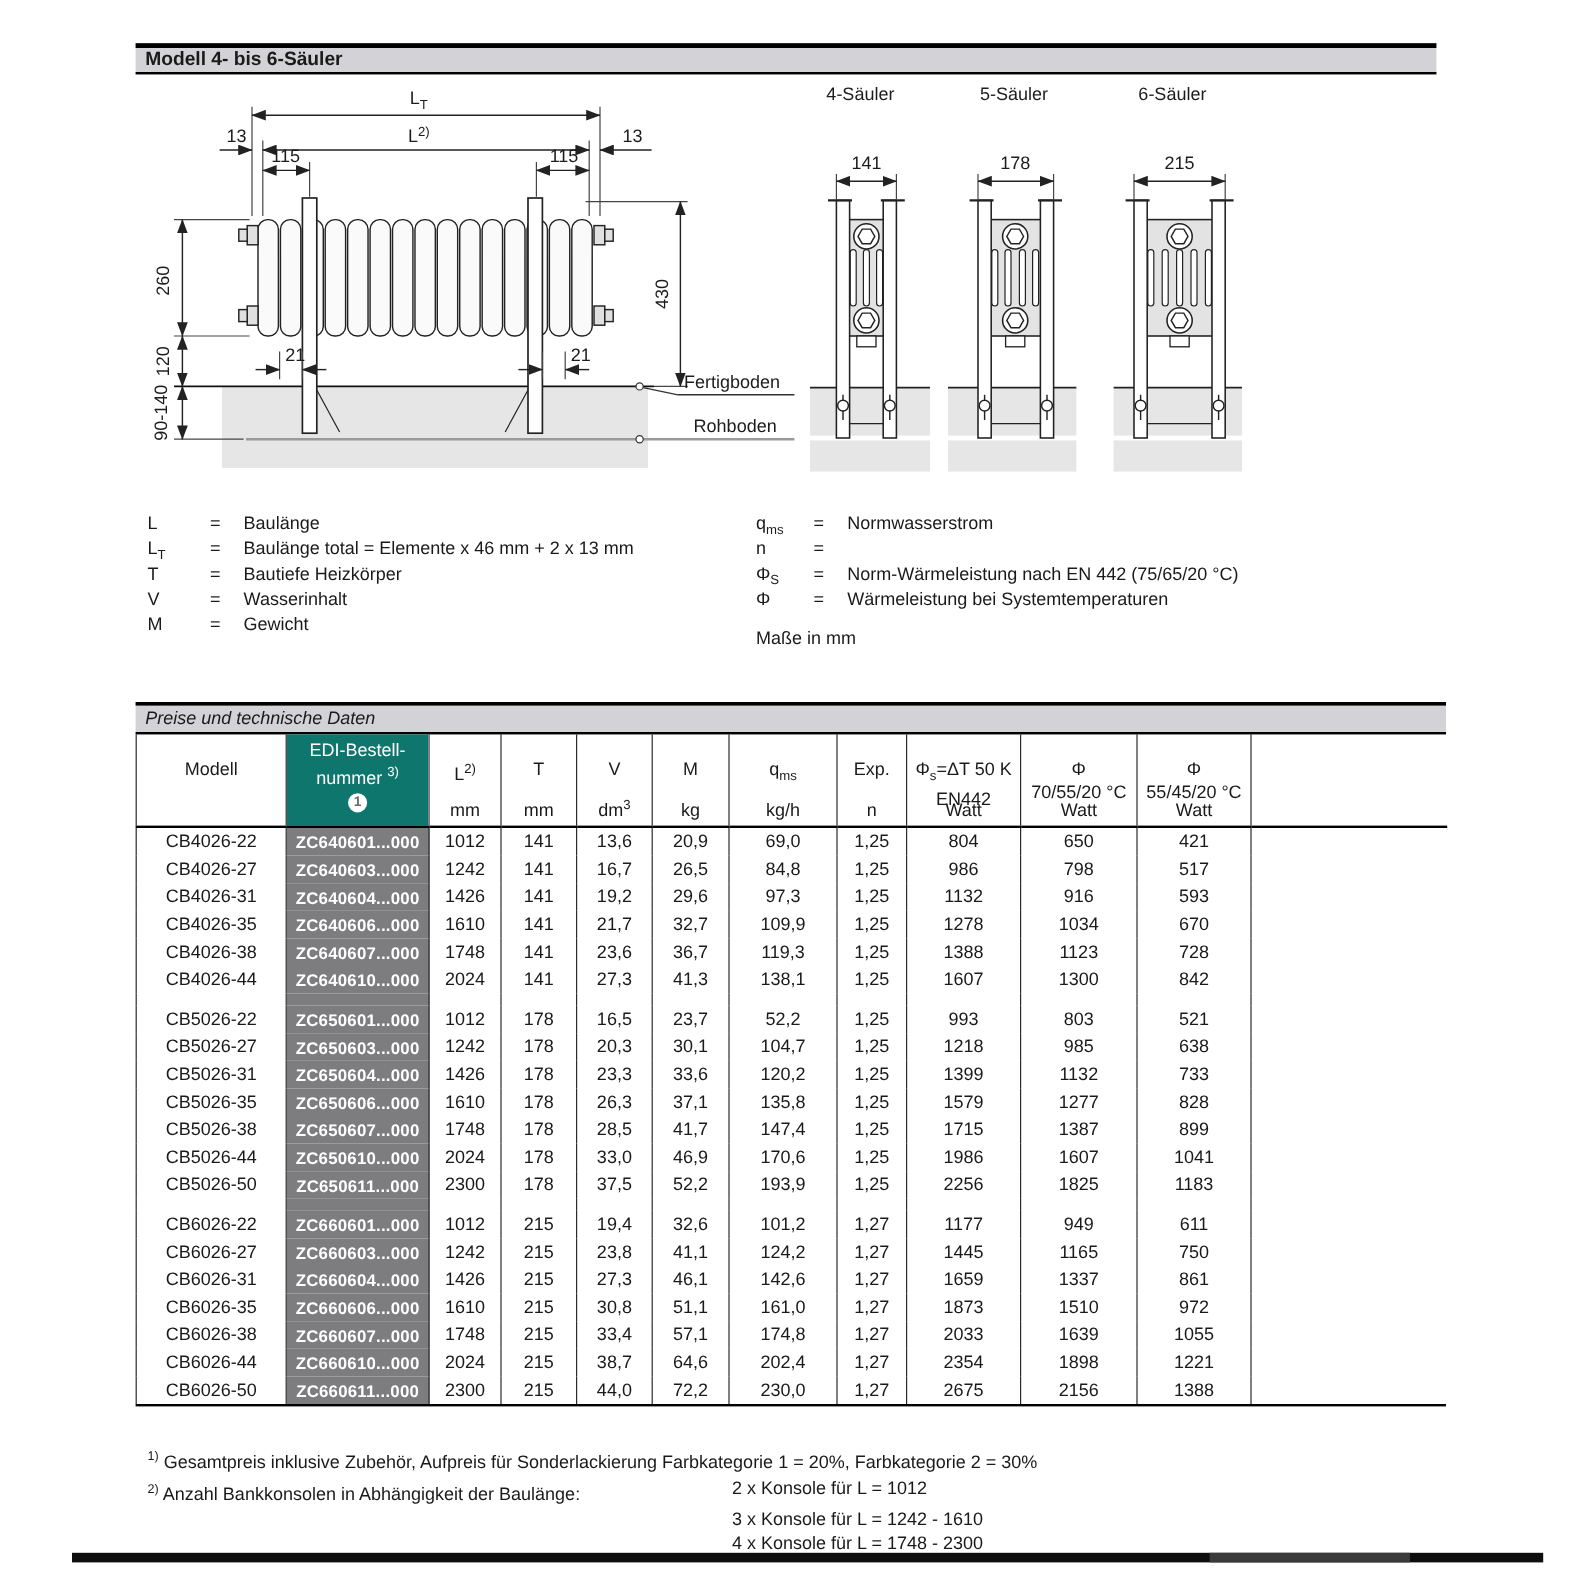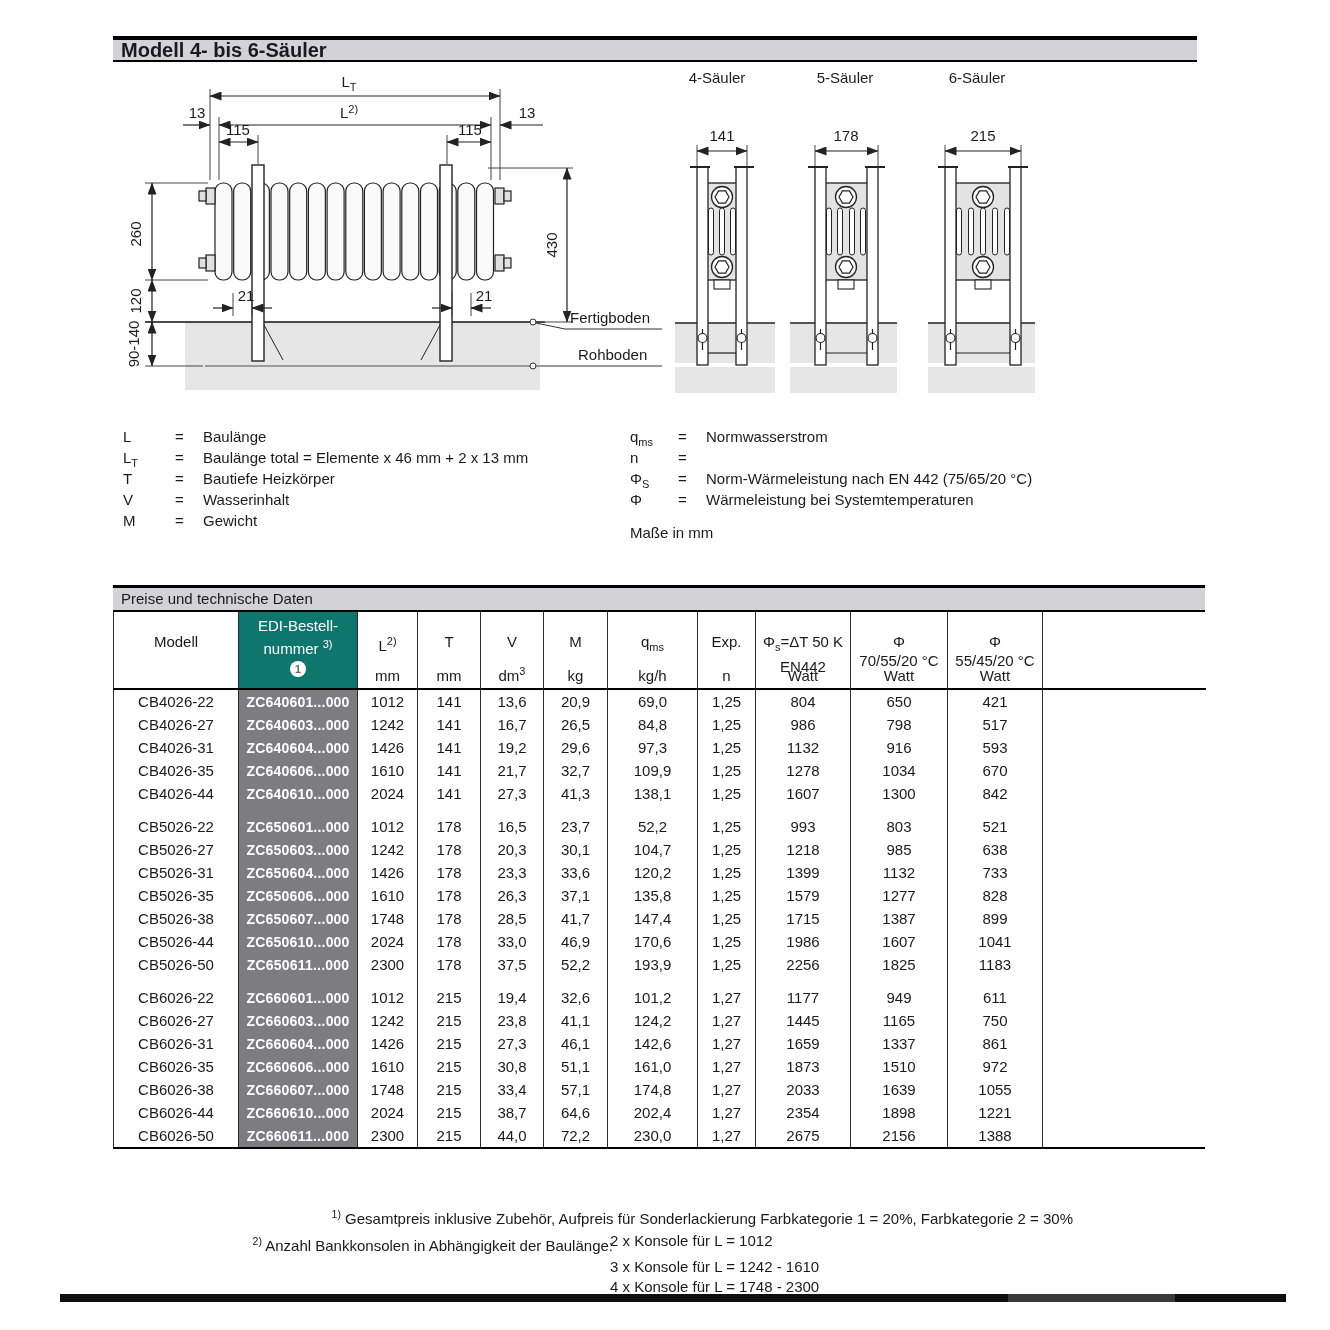--- a/index.html
+++ b/index.html
@@ -4,36 +4,36 @@
 <style>
   html,body { margin:0; padding:0; background:#ffffff; }
   #page {
     position:relative; width:1330px; height:1330px; background:#ffffff;
     font-family:"Liberation Sans", sans-serif; color:#1a1a1a; overflow:hidden;
   }
   
   .title-bar {
     position:absolute; left:113px; top:36px; width:1076px; height:20px;
     background:#d3d3d7; border-top:4px solid #000; border-bottom:2px solid #000;
-    font-weight:bold; font-size:20px; line-height:20px; padding-left:8px;
+    font-weight:bold; font-size:16px; line-height:20px; padding-left:8px;
   }
   
   svg text { font-family:"Liberation Sans", sans-serif; font-size:15px; fill:#1c1c1c; }
   .drawing-svg { position:absolute; }
   
   .legend-row { position:absolute; display:grid; font-size:15px; line-height:21px; }
   .legend-left { grid-template-columns:52px 28px auto; width:500px; }
   .legend-right { grid-template-columns:48px 28px auto; width:580px; }
   .legend-row sub, .legend-row .lsub { font-size:11px; }
   .units-note { position:absolute; left:630px; top:524px; font-size:15px; }
   
   .table-wrap { position:absolute; left:113px; top:585px; width:1092px; border-bottom:2px solid #000; }
   .table-title {
     height:22px; background:#d3d3d7; border-top:3px solid #000; border-bottom:2px solid #000;
-    font-size:15px; line-height:22px; padding-left:8px;
+    font-size:15px; line-height:22px; padding-left:8px;font-style:italic;
   }
   table.data { border-collapse:collapse; table-layout:fixed; width:1092px; font-size:15px; }
   table.data th, table.data td { padding:0; margin:0; }
   table.data th { border-left:1.5px solid #2b2b2b; border-bottom:2.5px solid #000;
     height:76px; vertical-align:top; font-weight:normal; position:relative; font-size:15px; }
   table.data th.filler, table.data td.filler { border-left:none; border-right:none; }
   table.data th.col10 { border-right:1.5px solid #2b2b2b; }
   table.data td { border-left:1.5px solid #2b2b2b; height:23px; text-align:center; white-space:nowrap; }
   table.data td.col10 { border-right:1.5px solid #2b2b2b; }
   table.data tr.spacer td { height:10px; }
@@ -42,21 +42,21 @@
   th sub { font-size:11px; }
   th sup, td sup { font-size:11px; }
   th.col1 { background:#0f766e; color:#ffffff; font-weight:bold; }
   th.col1 .h-top { line-height:18px; padding-top:5px; }
   td.edi { background:#7d7d80; color:#ffffff; font-weight:bold; font-size:14px; letter-spacing:0.2px; }
   .edi-badge {
     width:16px; height:16px; border-radius:50%; background:#ffffff; color:#6d6d70;
     font-size:11.5px; font-weight:bold; line-height:16px; text-align:center; margin:3px auto 0 auto;
   }
   
-  .footnote { position:absolute; font-size:15px; line-height:20px;text-align:right; }
+  .footnote { position:absolute; font-size:15px; line-height:20px; }
   .footnote sup { font-size:10.5px; }
   
   .footer-bar { position:absolute; left:60px; top:1294px; width:1226px; height:8px; background:#0e0e0e; }
   .footer-bar .seg { position:absolute; left:948px; top:0; width:167px; height:8px; background:#3a3a3a; }
 </style>
 </head>
 <body>
 
 <div id="page">
 
@@ -437,20 +437,34 @@
             <td class="col4">21,7</td>
             <td class="col5">32,7</td>
             <td class="col6">109,9</td>
             <td class="col7">1,25</td>
             <td class="col8">1278</td>
             <td class="col9">1034</td>
             <td class="col10">670</td>
             <td class="filler"></td>
           </tr>
           <tr>
+            <td class="col0">CB4026-38</td>
+            <td class="col1 edi">ZC640607...000</td>
+            <td class="col2">1748</td>
+            <td class="col3">141</td>
+            <td class="col4">23,6</td>
+            <td class="col5">36,7</td>
+            <td class="col6">119,3</td>
+            <td class="col7">1,25</td>
+            <td class="col8">1388</td>
+            <td class="col9">1123</td>
+            <td class="col10">728</td>
+            <td class="filler"></td>
+          </tr>
+          <tr>
             <td class="col0">CB4026-44</td>
             <td class="col1 edi">ZC640610...000</td>
             <td class="col2">2024</td>
             <td class="col3">141</td>
             <td class="col4">27,3</td>
             <td class="col5">41,3</td>
             <td class="col6">138,1</td>
             <td class="col7">1,25</td>
             <td class="col8">1607</td>
             <td class="col9">1300</td>

